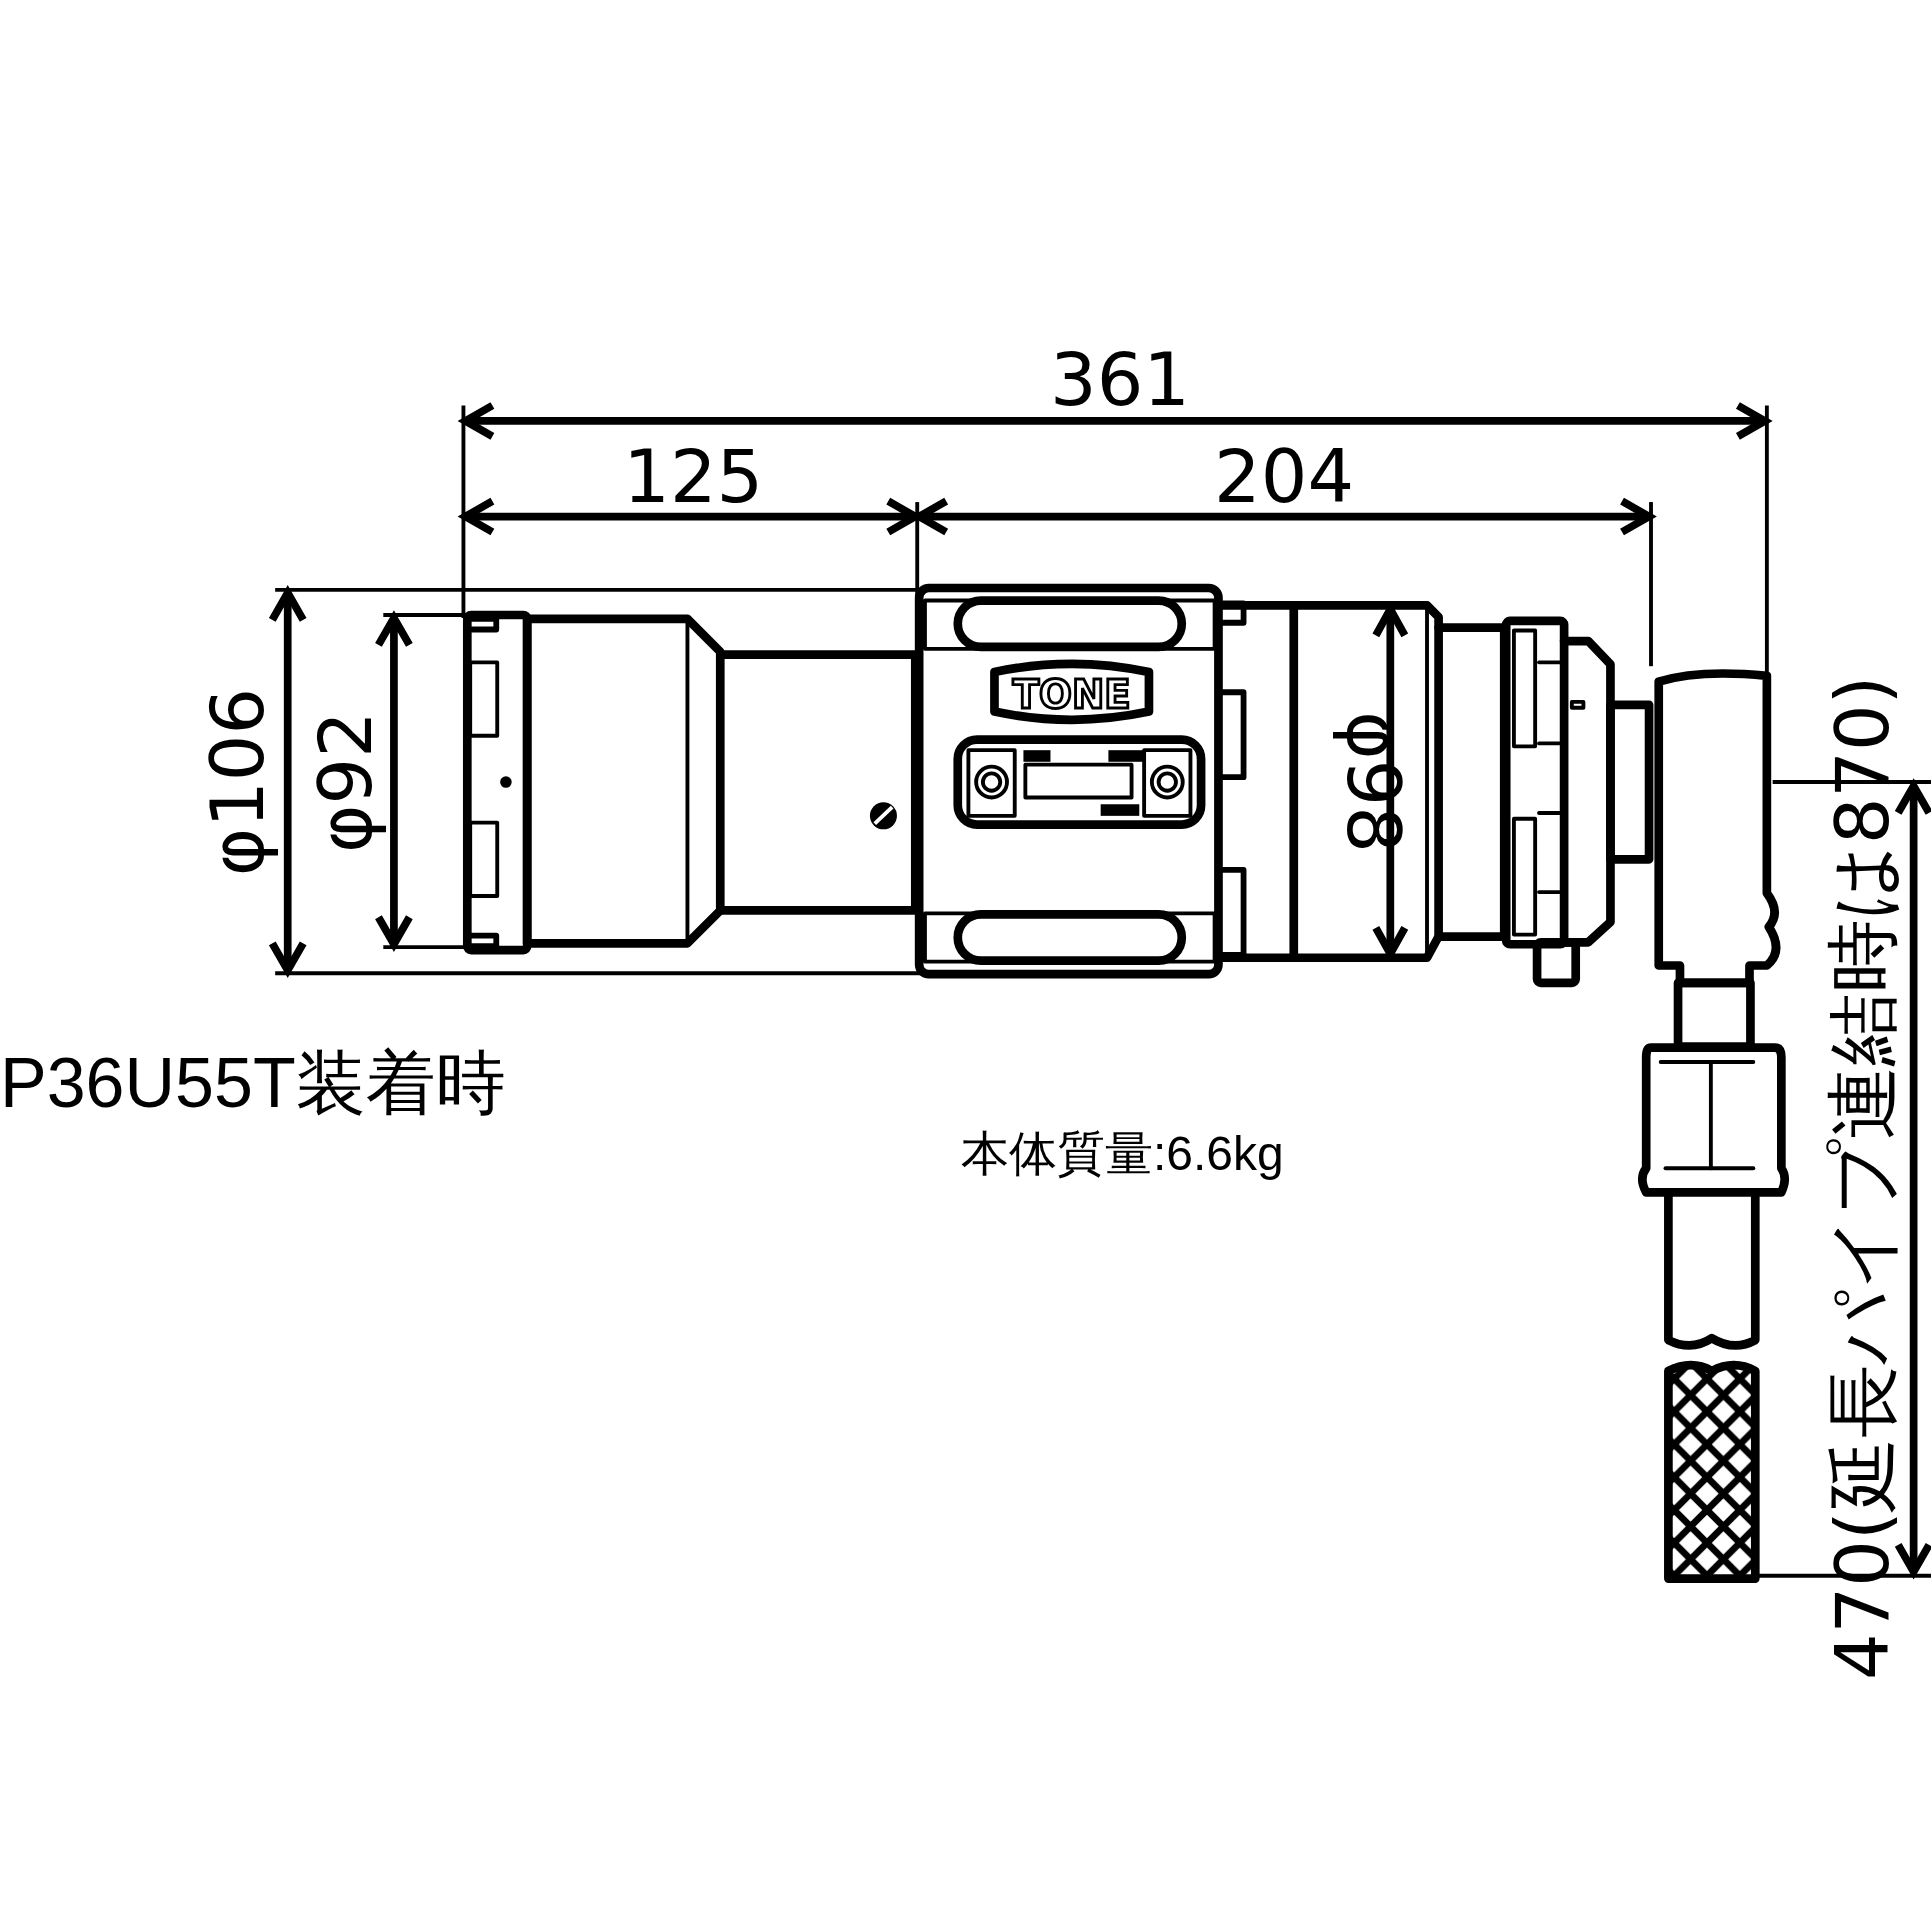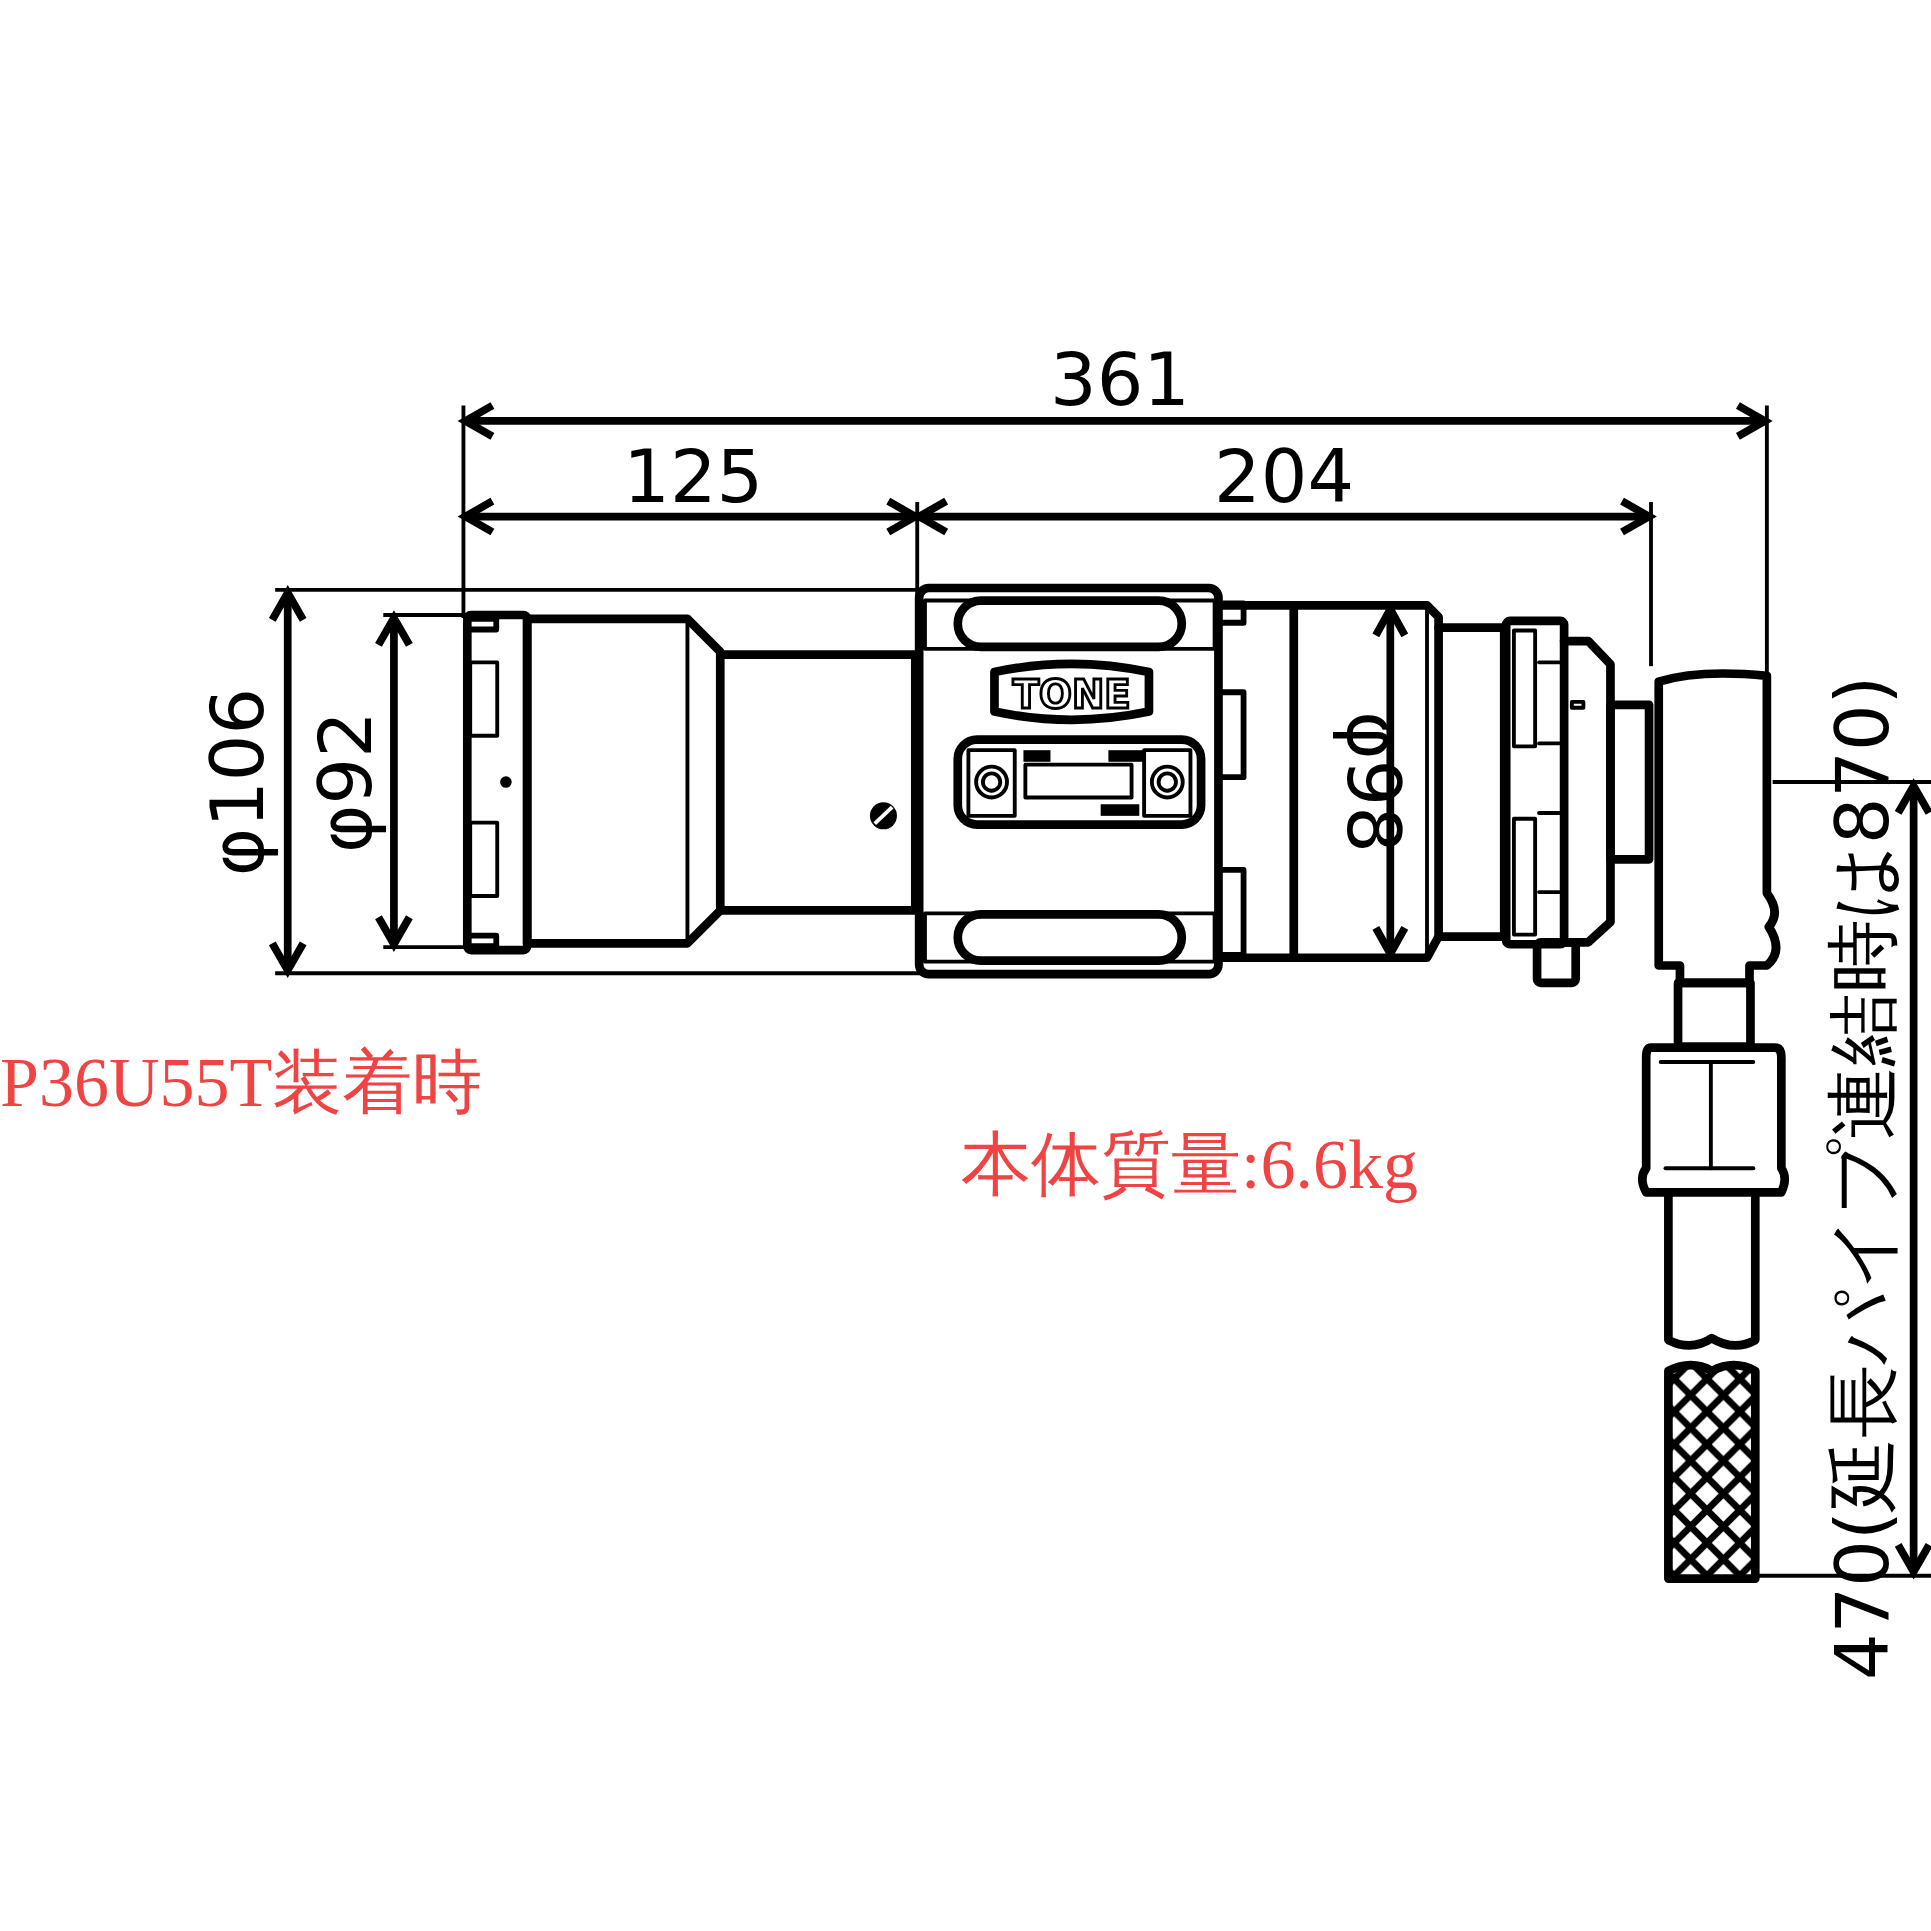--- a/index.html
+++ b/index.html
@@ -1,21 +1,21 @@
 <!DOCTYPE html>
 <html><head>
   <meta charset="utf-8">
   <style>
     html, body { margin: 0; padding: 0; background: #ffffff; }
     body { width: 1931px; height: 1931px; position: relative; overflow: hidden; }
     #drawing { position: absolute; left: 0; top: 0; width: 1931px; height: 1931px; }
     .dimtext { font-family: "DejaVu Sans", sans-serif; font-size: 76px; fill: #000; }
-    .label { position: absolute; font-family: Liberation Serif, serif; color: #ef4444; white-space: nowrap; line-height: 1; }
+    .label { position: absolute; font-family: Liberation Sans, sans-serif; color: #000000; white-space: nowrap; line-height: 1; }
     #label-model { left: 0px; top: 1048px; font-size: 70px; }
-    #label-mass { left: 961px; top: 1130px; font-size: 70px; }
+    #label-mass { left: 961px; top: 1130px; font-size: 48px; }
     .stroke { fill: none; stroke: #000; stroke-linejoin: round; stroke-linecap: round; }
     .thick { stroke-width: 9; }
     .med { stroke-width: 6; }
     .thin { stroke-width: 4; }
     .dim { stroke-width: 4; fill: none; stroke: #000; }
     .dimarrow { stroke-width: 8; fill: none; stroke: #000; }
   </style>
 </head>
 <body>
 

